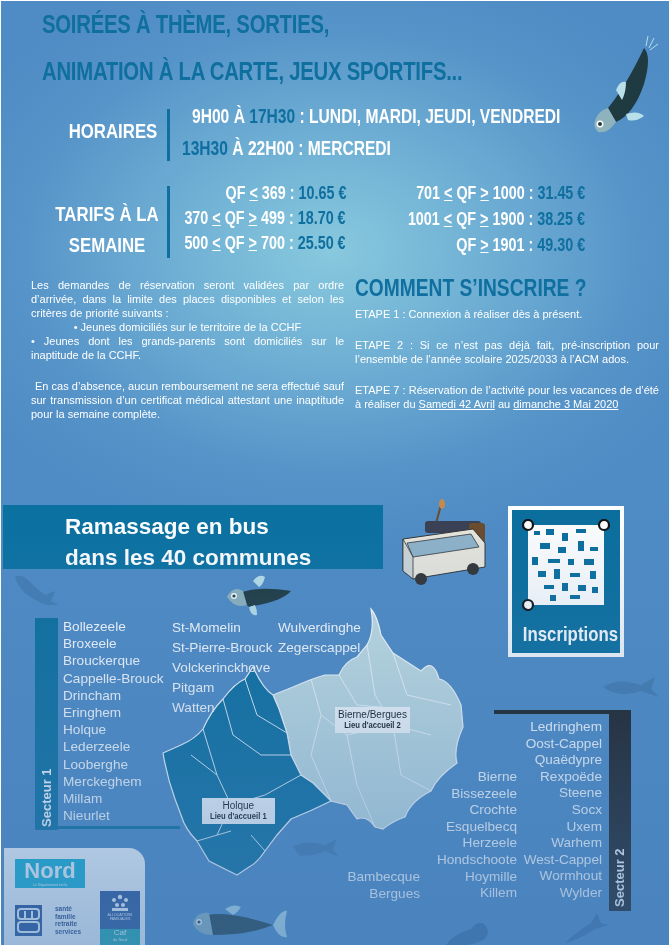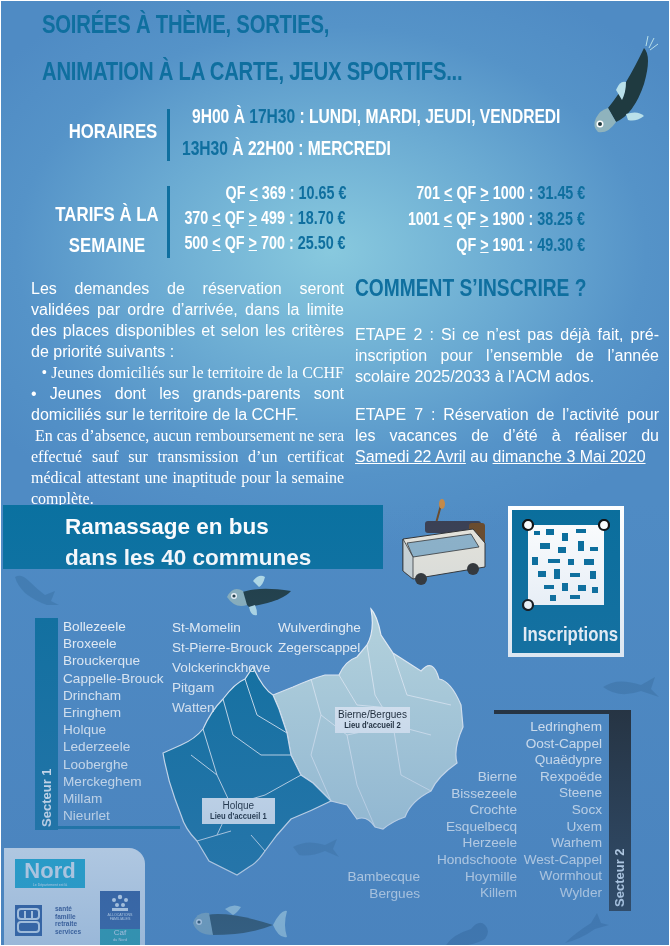--- a/index.html
+++ b/index.html
@@ -24,21 +24,21 @@
   
   .sec-label { position:absolute; color:#fff; font-weight:700; font-size:21px; text-align:center; transform:scaleX(0.8); line-height:31px; white-space:nowrap; }
   .vbar { position:absolute; width:3px; background:#0f6f9f; }
 
   .hr-line { position:absolute; font-weight:700; font-size:20px; white-space:nowrap; transform:scaleX(0.78); transform-origin:left top; }
   .accent { color:#0f6f9f; }
 
   .tarif { position:absolute; font-weight:700; font-size:17.5px; white-space:nowrap; transform:scaleX(0.82); transform-origin:right top; text-align:right; }
   .u { text-decoration:underline; }
 
-  .para { position:absolute; font-size:16px; line-height:21px; text-align:justify; color:#fff; }
+  .para { position:absolute; font-size:11px; line-height:14px; text-align:justify; color:#fff; }
   .para p { margin:0; }
 
   .comment-title { position:absolute; left:354px; top:273px; color:#0f6f9f; font-weight:700; font-size:24px; transform:scaleX(0.8); transform-origin:left top; white-space:nowrap; }
 
   .banner { position:absolute; left:2px; top:504px; width:380px; height:64px; background:#0a71a0; }
   .banner-text { position:absolute; left:62px; top:6px; font-weight:700; font-size:22.5px; line-height:31px; color:#fff; white-space:nowrap; }
 
   .qr-box { position:absolute; left:507px; top:505px; width:116px; height:151px; background:#fff; }
   .qr-inner { position:absolute; left:4px; top:4px; width:108px; height:143px; background:#0a6e9c; }
   .qr-label { position:absolute; left:0; width:108px; top:112px; text-align:center; color:#fff; font-weight:700; font-size:21px; transform:scaleX(0.8); }
@@ -101,29 +101,30 @@
   <div class="tarif" style="right:323px;top:182px;"><span>QF </span><span class="u">&lt;</span><span> 369 : </span><span class="accent">10.65 €</span></div>
   <div class="tarif" style="right:323px;top:207px;"><span>370 </span><span class="u">&lt;</span><span> QF </span><span class="u">&gt;</span><span> 499 : </span><span class="accent">18.70 €</span></div>
   <div class="tarif" style="right:323px;top:232px;"><span>500 </span><span class="u">&lt;</span><span> QF </span><span class="u">&gt;</span><span> 700 : </span><span class="accent">25.50 €</span></div>
 
   <div class="tarif" style="right:84px;top:182px;"><span>701 </span><span class="u">&lt;</span><span> QF </span><span class="u">&gt;</span><span> 1000 : </span><span class="accent">31.45 €</span></div>
   <div class="tarif" style="right:84px;top:208px;"><span>1001 </span><span class="u">&lt;</span><span> QF </span><span class="u">&gt;</span><span> 1900 : </span><span class="accent">38.25 €</span></div>
   <div class="tarif" style="right:84px;top:234px;"><span>QF </span><span class="u">&gt;</span><span> 1901 : </span><span class="accent">49.30 €</span></div>
 
   <div class="para" style="left:30px;top:277px;width:313px;">
     <p>Les demandes de réservation seront validées par ordre d’arrivée, dans la limite des places disponibles et selon les critères de priorité suivants :</p>
-    <p style="text-align:right;font-family:Liberation Serif, serif;">• Jeunes domiciliés sur le territoire de la CCHF</p>
-    <p>• Jeunes dont les grands-parents sont domiciliés sur le territoire de la CCHF.</p>
-    <p style="text-indent:4px;font-family:Liberation Serif, serif;">En cas d’absence, aucun remboursement ne sera effectué sauf sur transmission d’un certificat médical attestant une inaptitude pour la semaine complète.</p>
+    <p style="text-align:center;">• Jeunes domiciliés sur le territoire de la CCHF</p>
+    <p>• Jeunes dont les grands-parents sont domiciliés sur le inaptitude de la CCHF.</p>
+    <p style="margin-top:17px;text-indent:4px;">En cas d’absence, aucun remboursement ne sera effectué sauf sur transmission d’un certificat médical attestant une inaptitude pour la semaine complète.</p>
   </div>
 
   <div class="comment-title">COMMENT S’INSCRIRE ?</div>
   <div class="para" style="left:354px;top:306px;width:304px;">
+    <p>ETAPE 1 : Connexion à réaliser dès à présent.</p>
     <p style="margin-top:17px;">ETAPE 2 : Si ce n’est pas déjà fait, pré-inscription pour l’ensemble de l’année scolaire 2025/2033 à l’ACM ados.</p>
-    <p style="margin-top:17px;"><span>ETAPE 7 : Réservation de l’activité pour les vacances de d’été à réaliser du </span><span class="u">Samedi 22 Avril</span><span> au </span><span class="u">dimanche 3 Mai 2020</span></p>
+    <p style="margin-top:17px;"><span>ETAPE 7 : Réservation de l’activité pour les vacances de d’été à réaliser du </span><span class="u">Samedi 42 Avril</span><span> au </span><span class="u">dimanche 3 Mai 2020</span></p>
   </div>
 
   <div class="banner">
     <div class="banner-text">
       <div>Ramassage en bus</div>
       <div>dans les 40 communes</div>
     </div>
   </div>
 
   <svg class="abs" style="left:388px;top:498px;" width="112" height="92" viewBox="0 0 112 92">

